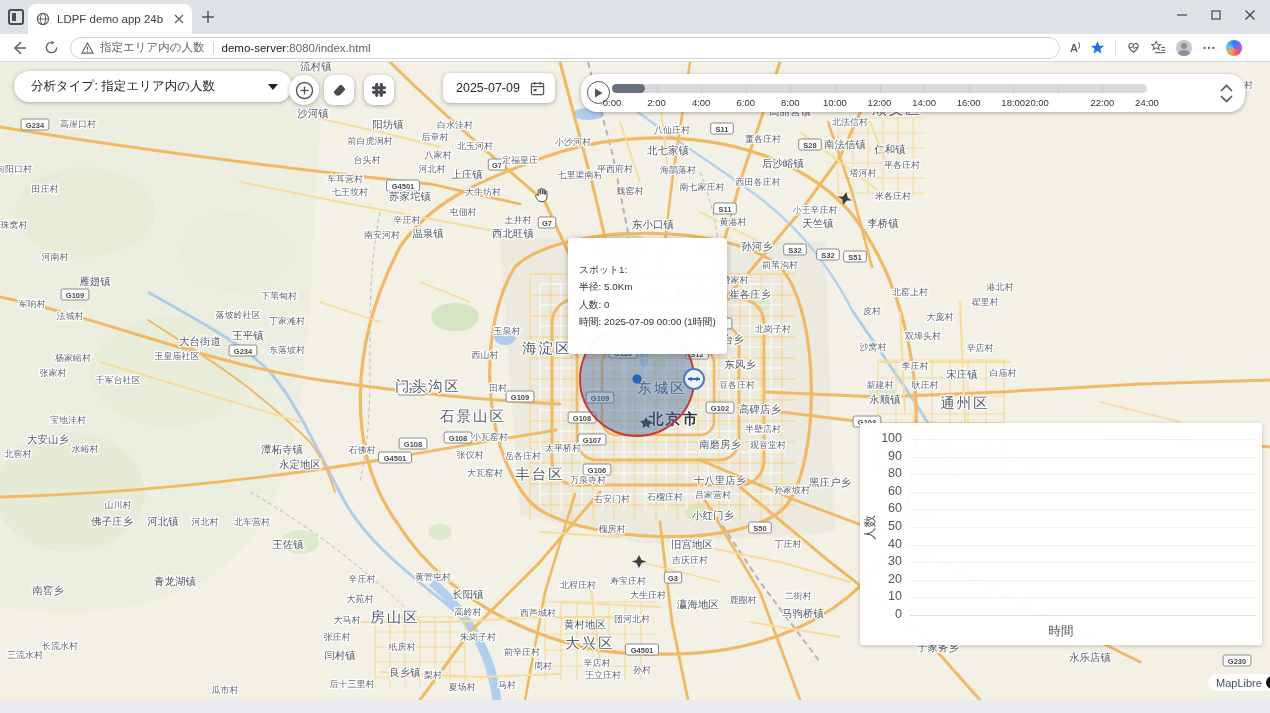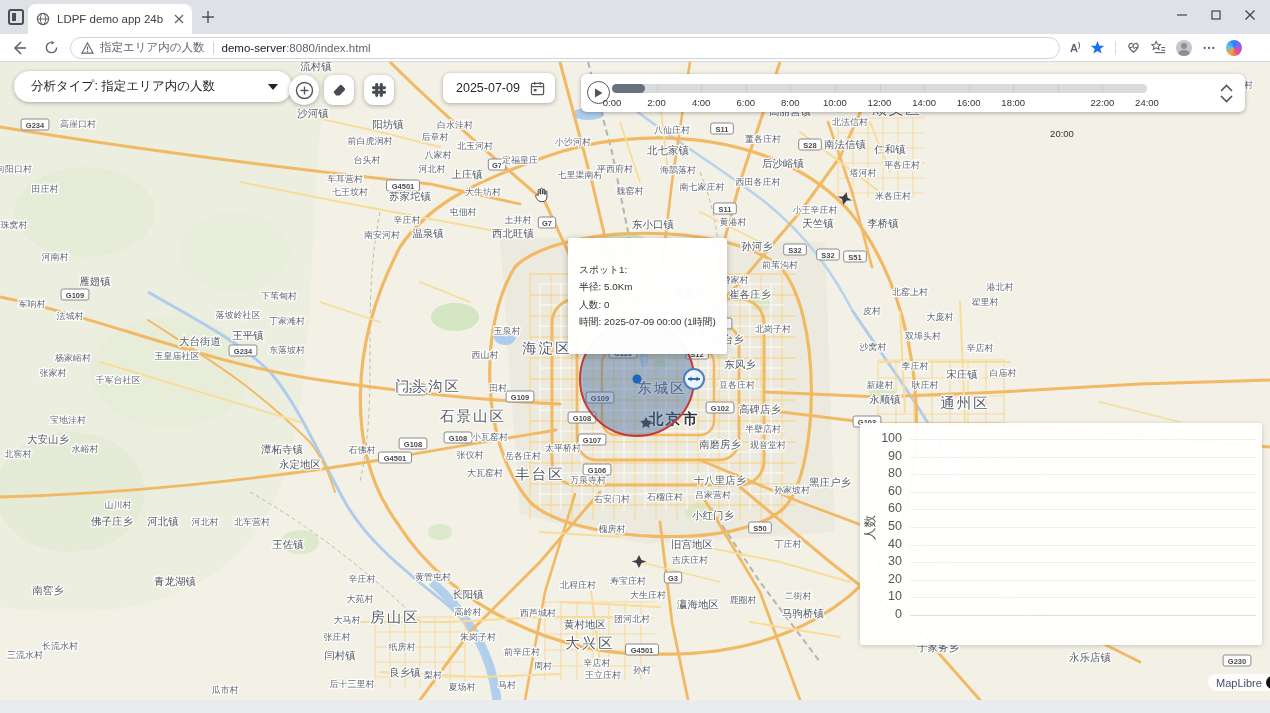--- a/index.html
+++ b/index.html
@@ -39,21 +39,21 @@
   svg text.shield-t { font-size:7.5px; fill:#4a4a4a; font-weight:bold; text-anchor:middle; }
 
   
   .panel { position:absolute; background:#fff; box-shadow:0 1px 4px rgba(0,0,0,.3); }
   .dd { left:14px; top:9px; width:278px; height:31px; border-radius:16px; display:flex; align-items:center; padding:0 14px 0 17px; font-size:12.5px; color:#1f2328; cursor:pointer; }
   .dd .caret { margin-left:auto; width:0; height:0; border-left:5px solid transparent; border-right:5px solid transparent; border-top:6px solid #222; }
   .tool-btn { position:absolute; top:13px; width:30px; height:30px; background:#fff; box-shadow:0 1px 4px rgba(0,0,0,.3); display:flex; align-items:center; justify-content:center; cursor:pointer; }
   .round { border-radius:50%; } .sq { border-radius:9px; }
   .datebox { left:443px; top:11px; width:112px; height:30px; border-radius:7px; display:flex; align-items:center; padding:0 10px 0 13px; font-size:12.5px; color:#1f2328; cursor:pointer; }
   .datebox svg { margin-left:auto; }
-  .timeline { left:581px; top:12px; width:664px; height:38px; border-radius:6px; }
+  .timeline { left:581px; top:12px; width:664px; height:38px; border-radius:16px; }
   .play { position:absolute; left:6px; top:7px; width:23px; height:23px; border:1.6px solid #555; border-radius:50%; display:flex; align-items:center; justify-content:center; cursor:pointer; background:#fff; }
   .track { position:absolute; left:31px; top:10px; width:535px; height:9px; background:#d9dadc; border-radius:5px; cursor:pointer; }
   .track .fill { position:absolute; left:0; top:0; width:33px; height:9px; background:#68707e; border-radius:5px; }
   .track .sep { position:absolute; top:1px; width:1px; height:7px; background:#c7c9cc; }
   .tl-ticks { position:absolute; left:31px; top:23px; width:535px; height:13px; }
   .tl-ticks span { position:absolute; transform:translateX(-50%); font-size:9.5px; color:#333; white-space:nowrap; }
   .tl-collapse { position:absolute; right:10px; top:4px; width:18px; height:30px; display:flex; flex-direction:column; align-items:center; justify-content:center; gap:3px; cursor:pointer; }
 
   
   .tooltip { position:absolute; left:568px; top:176px; background:rgba(255,255,255,.97); border-radius:3px; box-shadow:0 1px 6px rgba(0,0,0,.25); padding:23px 11px; font-size:9.8px; color:#333; line-height:1.78; white-space:nowrap; }
@@ -711,21 +711,21 @@
           <span style="left: 0px;">0:00</span>
           <span style="left: 44.5833px;">2:00</span>
           <span style="left: 89.1667px;">4:00</span>
           <span style="left: 133.75px;">6:00</span>
           <span style="left: 178.333px;">8:00</span>
           <span style="left: 222.917px;">10:00</span>
           <span style="left: 267.5px;">12:00</span>
           <span style="left: 312.083px;">14:00</span>
           <span style="left: 356.667px;">16:00</span>
           <span style="left: 401.25px;">18:00</span>
-          <span style="left: 450px; margin-top: 31px;">20:00</span>
+          <span style="left: 425px;">20:00</span>
           <span style="left: 490.417px;">22:00</span>
           <span style="left: 535px;">24:00</span>
         </div>
       <div class="tl-collapse">
         <svg width="13" height="8" viewBox="0 0 13 8">
             <polyline points="1,7 6.5,1.5 12,7" fill="none" stroke="#555" stroke-width="1.6"></polyline>
           </svg>
         <svg width="13" height="8" viewBox="0 0 13 8">
             <polyline points="1,1 6.5,6.5 12,1" fill="none" stroke="#555" stroke-width="1.6"></polyline>
           </svg>
@@ -760,20 +760,21 @@
           <div class="gline" style="top: 68.8px; background: rgb(240, 240, 239);"></div>
           <div class="ytick" style="left: 8px; top: 60.8px;">60</div>
           <div class="gline" style="top: 51.2px; background: rgb(240, 240, 239);"></div>
           <div class="ytick" style="left: 8px; top: 43.2px;">80</div>
           <div class="gline" style="top: 33.6px; background: rgb(240, 240, 239);"></div>
           <div class="ytick" style="left: 8px; top: 25.6px;">90</div>
           <div class="gline" style="top: 16px; background: rgb(240, 240, 239);"></div>
           <div class="ytick" style="left: 8px; top: 8px;">100</div>
         </div>
       <div class="ylab">人数</div>
+      <div class="xlab">時間</div>
     </div>
 
     
     <div class="attribution">
       <span class="txt">MapLibre</span>
       <span class="info-dot">i</span>
     </div>
   </div>
 
   <div class="bottom-strip"></div>

